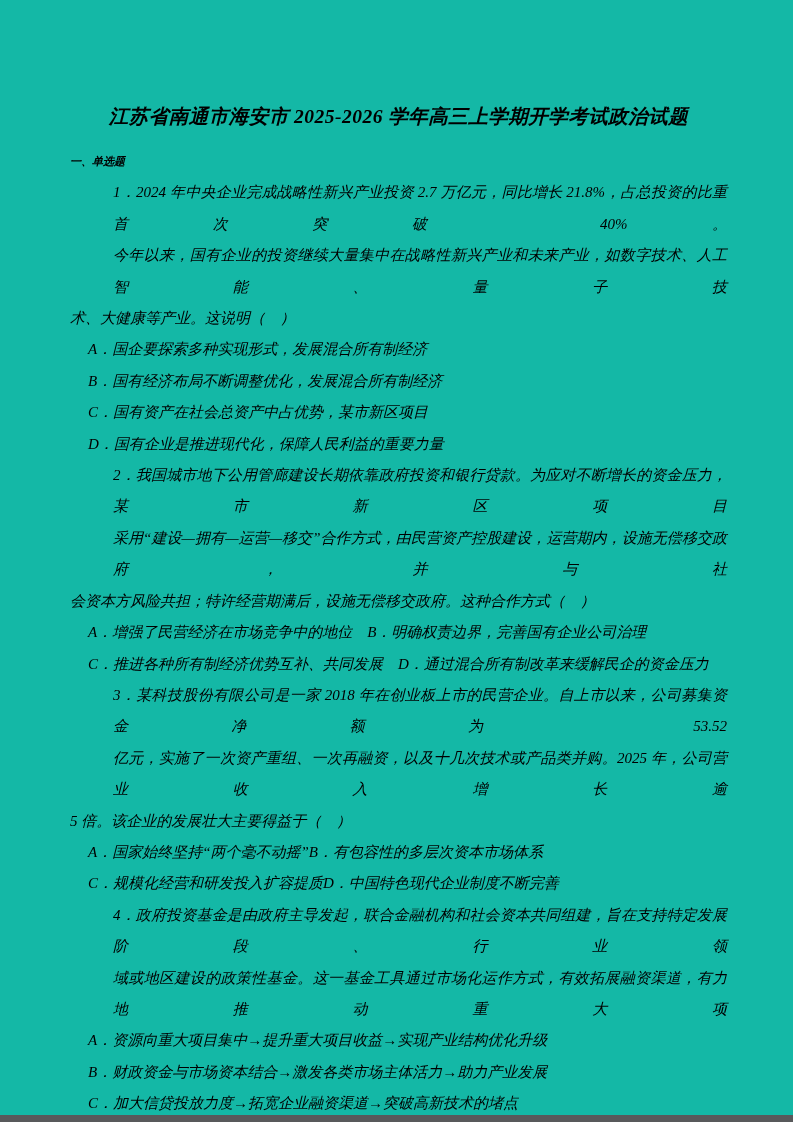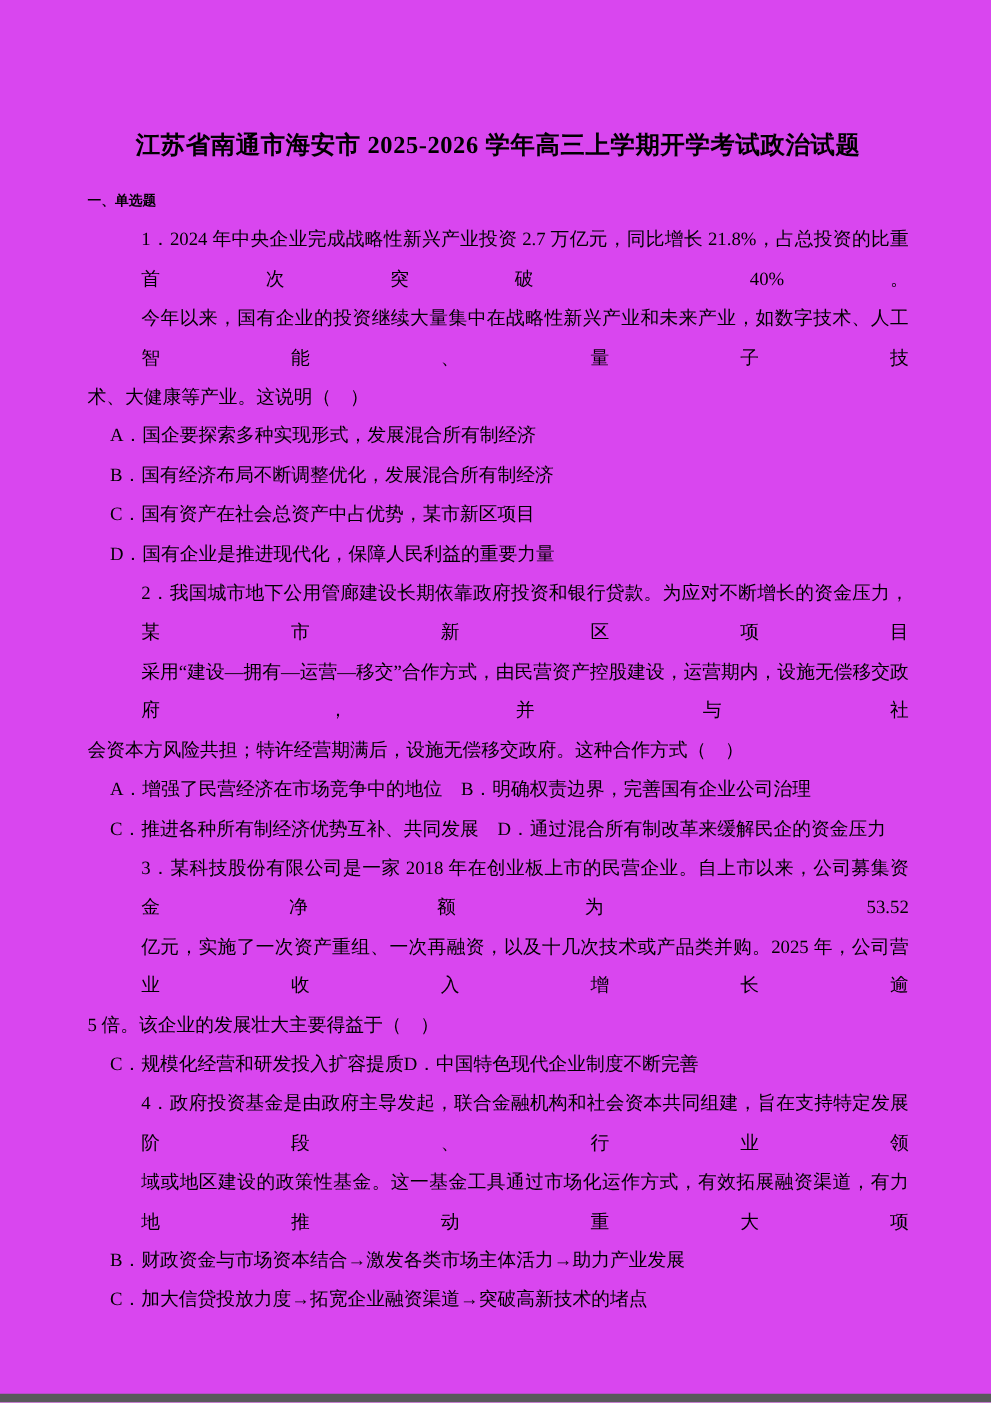--- a/index.html
+++ b/index.html
@@ -4,21 +4,21 @@
 <style>
   html, body { margin: 0; padding: 0; }
   body {
     width: 793px; height: 1122px;
     background: #ffffff;
     position: relative;
     overflow: hidden;
     font-family: "Liberation Serif", "DejaVu Serif", serif;
     color: #000000;
   }
-  .page { position: absolute; inset: 0; background: #d946ef; }
+  .page { position: absolute; inset: 0; background: #14b8a6; font-style: italic; }
   .content { padding: 104px 66px 0 70px; }
   .title {
     text-align: center;
     font-weight: bold;
     font-size: 19.5px;
     line-height: 26px;
     margin: 0 0 16px 0;
     letter-spacing: 0.5px;
   }
   .section-header {
@@ -73,28 +73,33 @@
       <div class="line">会资本方风险共担；特许经营期满后，设施无偿移交政府。这种合作方式（　）</div>
       <div class="line opt">A．增强了民营经济在市场竞争中的地位　B．明确权责边界，完善国有企业公司治理</div>
       <div class="line opt">C．推进各种所有制经济优势互补、共同发展　D．通过混合所有制改革来缓解民企的资金压力</div>
     </div>
 
     <div>
       <div class="line fill">3．某科技股份有限公司是一家 2018 年在创业板上市的民营企业。自上市以来，公司募集资金净额为 53.52</div>
       <div class="line fill">亿元，实施了一次资产重组、一次再融资，以及十几次技术或产品类并购。2025 年，公司营业收入增长逾</div>
       <div class="line">5 倍。该企业的发展壮大主要得益于（　）</div>
       <div class="line optrow">
+        <span class="col-left">A．国家始终坚持“两个毫不动摇”</span>
+        <span class="col-right">B．有包容性的多层次资本市场体系</span>
+      </div>
+      <div class="line optrow">
         <span class="col-left">C．规模化经营和研发投入扩容提质</span>
         <span class="col-right">D．中国特色现代企业制度不断完善</span>
       </div>
     </div>
 
     <div>
       <div class="line fill">4．政府投资基金是由政府主导发起，联合金融机构和社会资本共同组建，旨在支持特定发展阶段、行业领</div>
       <div class="line fill">域或地区建设的政策性基金。这一基金工具通过市场化运作方式，有效拓展融资渠道，有力地推动重大项</div>
+      <div class="line opt">A．资源向重大项目集中→提升重大项目收益→实现产业结构优化升级</div>
       <div class="line opt">B．财政资金与市场资本结合→激发各类市场主体活力→助力产业发展</div>
       <div class="line opt">C．加大信贷投放力度→拓宽企业融资渠道→突破高新技术的堵点</div>
 
     </div>
 
   </div>
 
   <div class="bottom-bar" style="background: rgb(88, 89, 91);"></div>
 </div>
 

